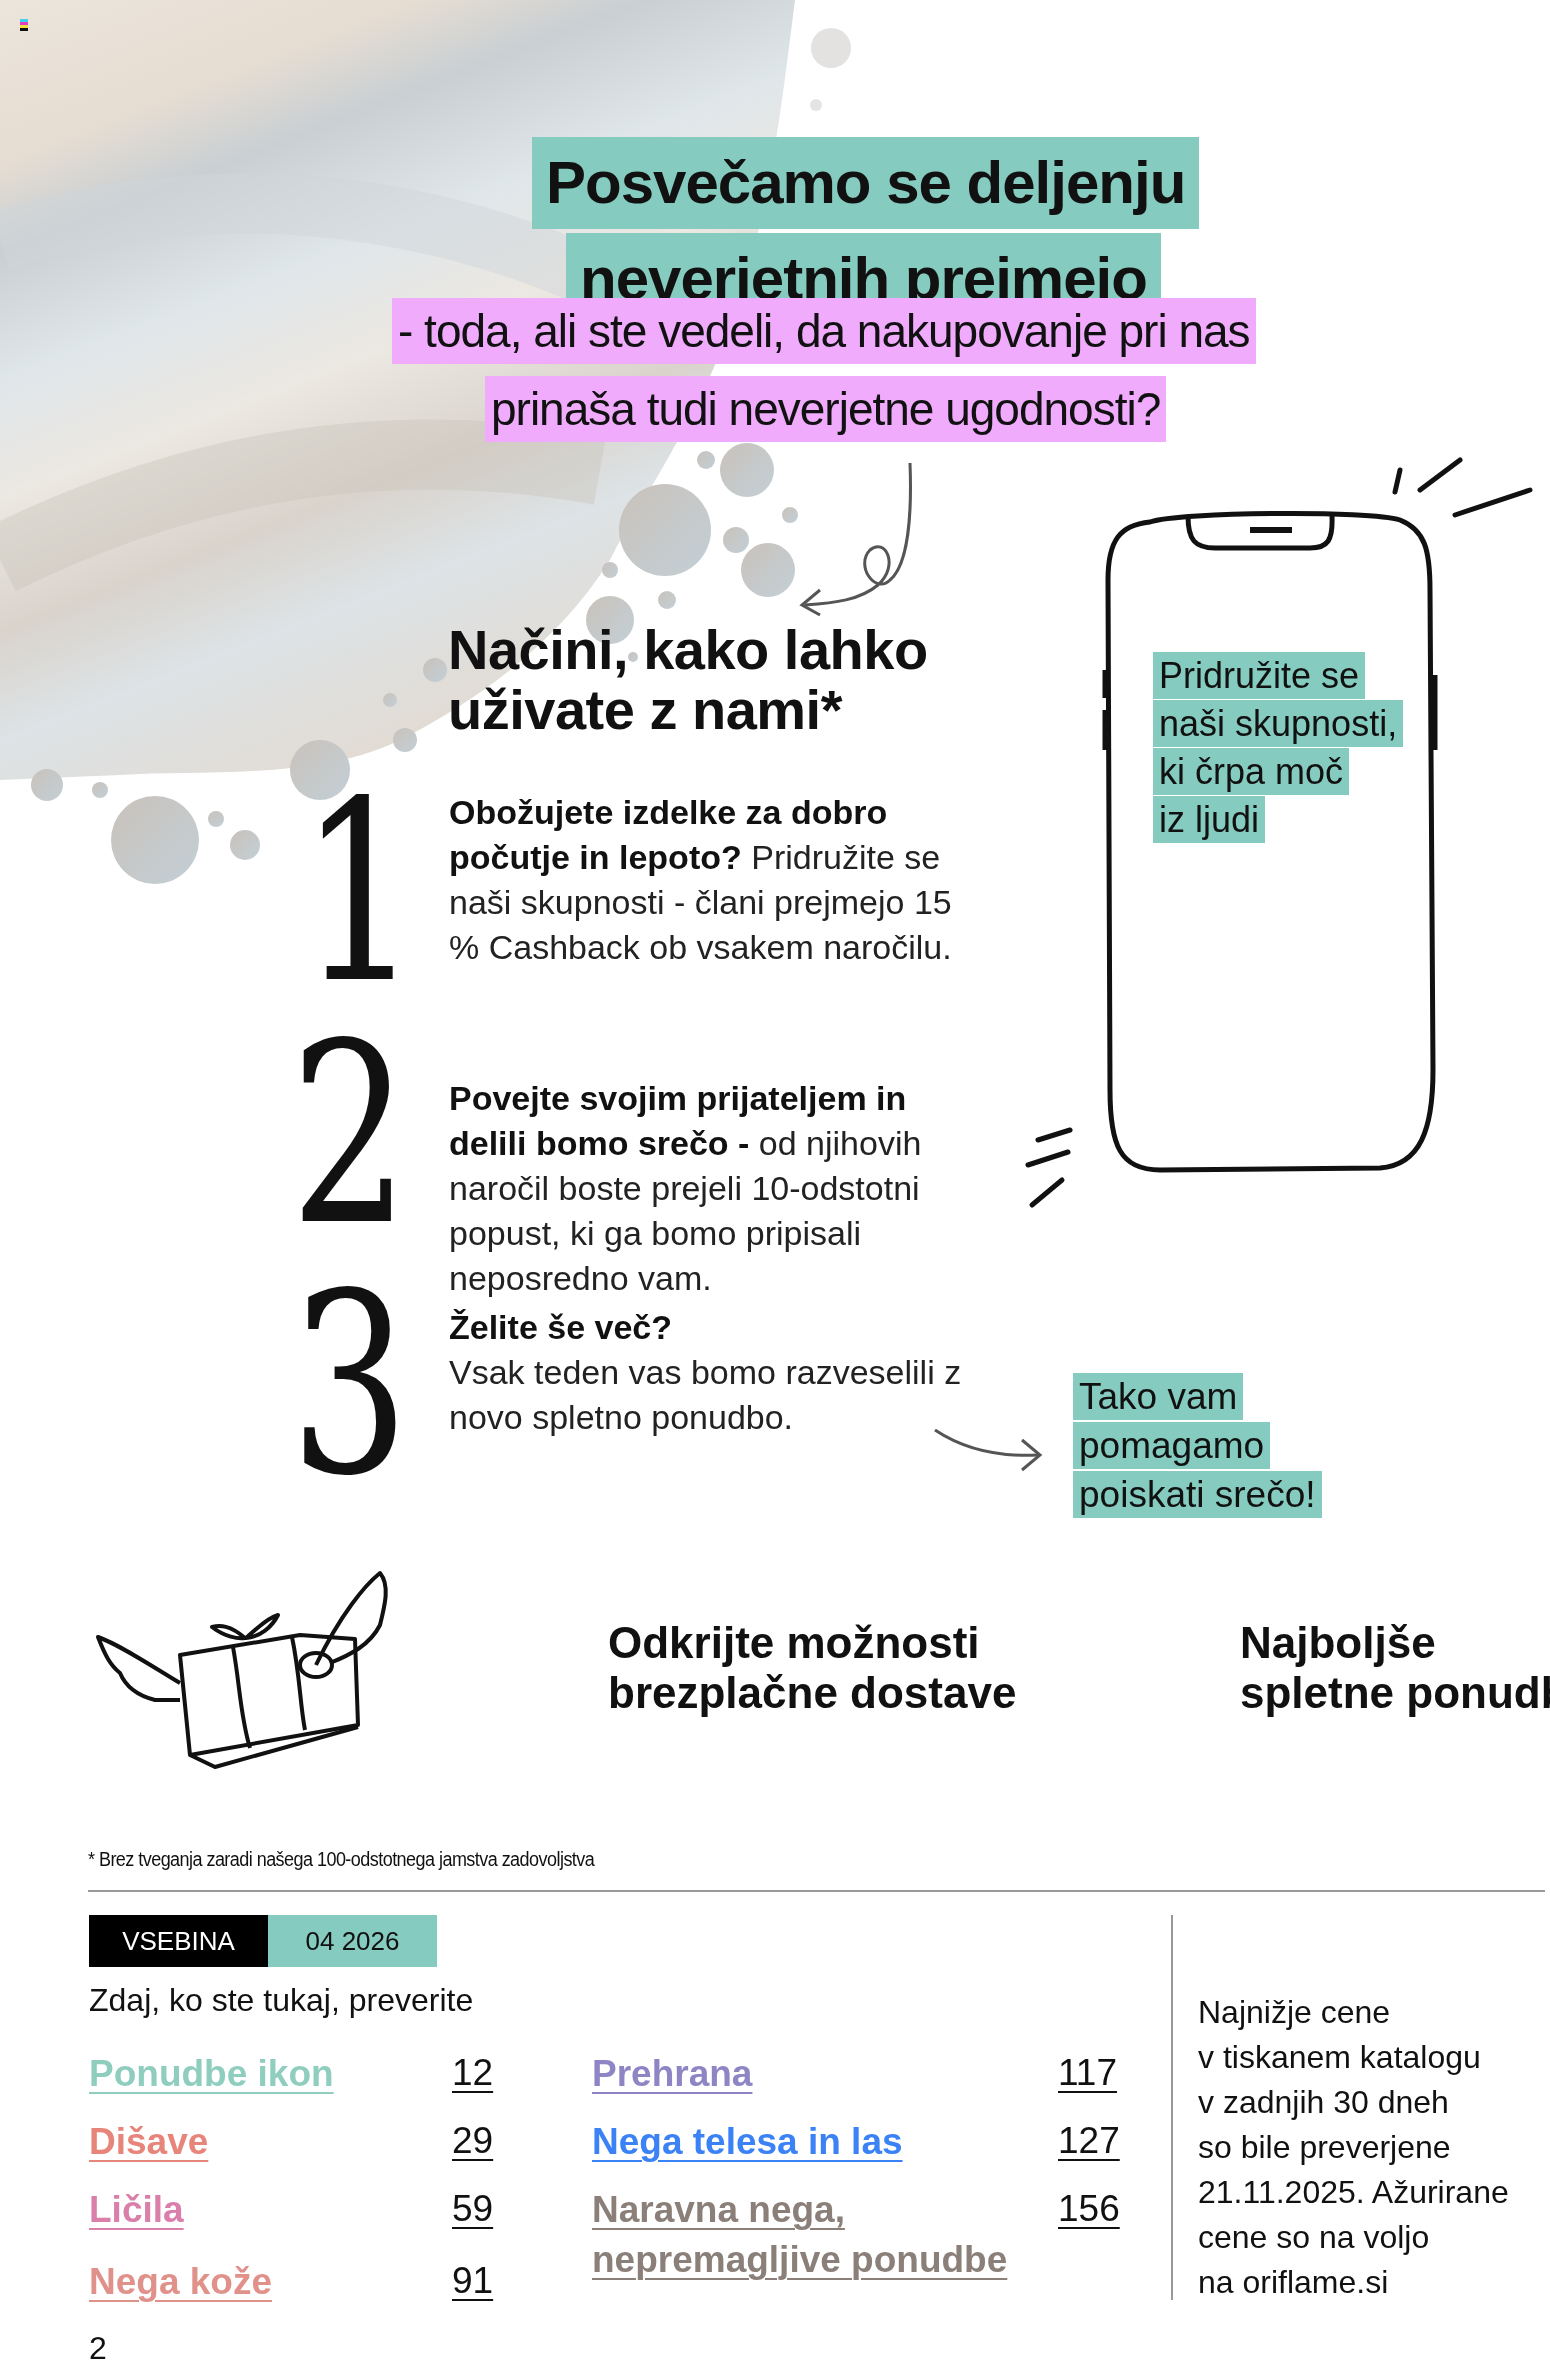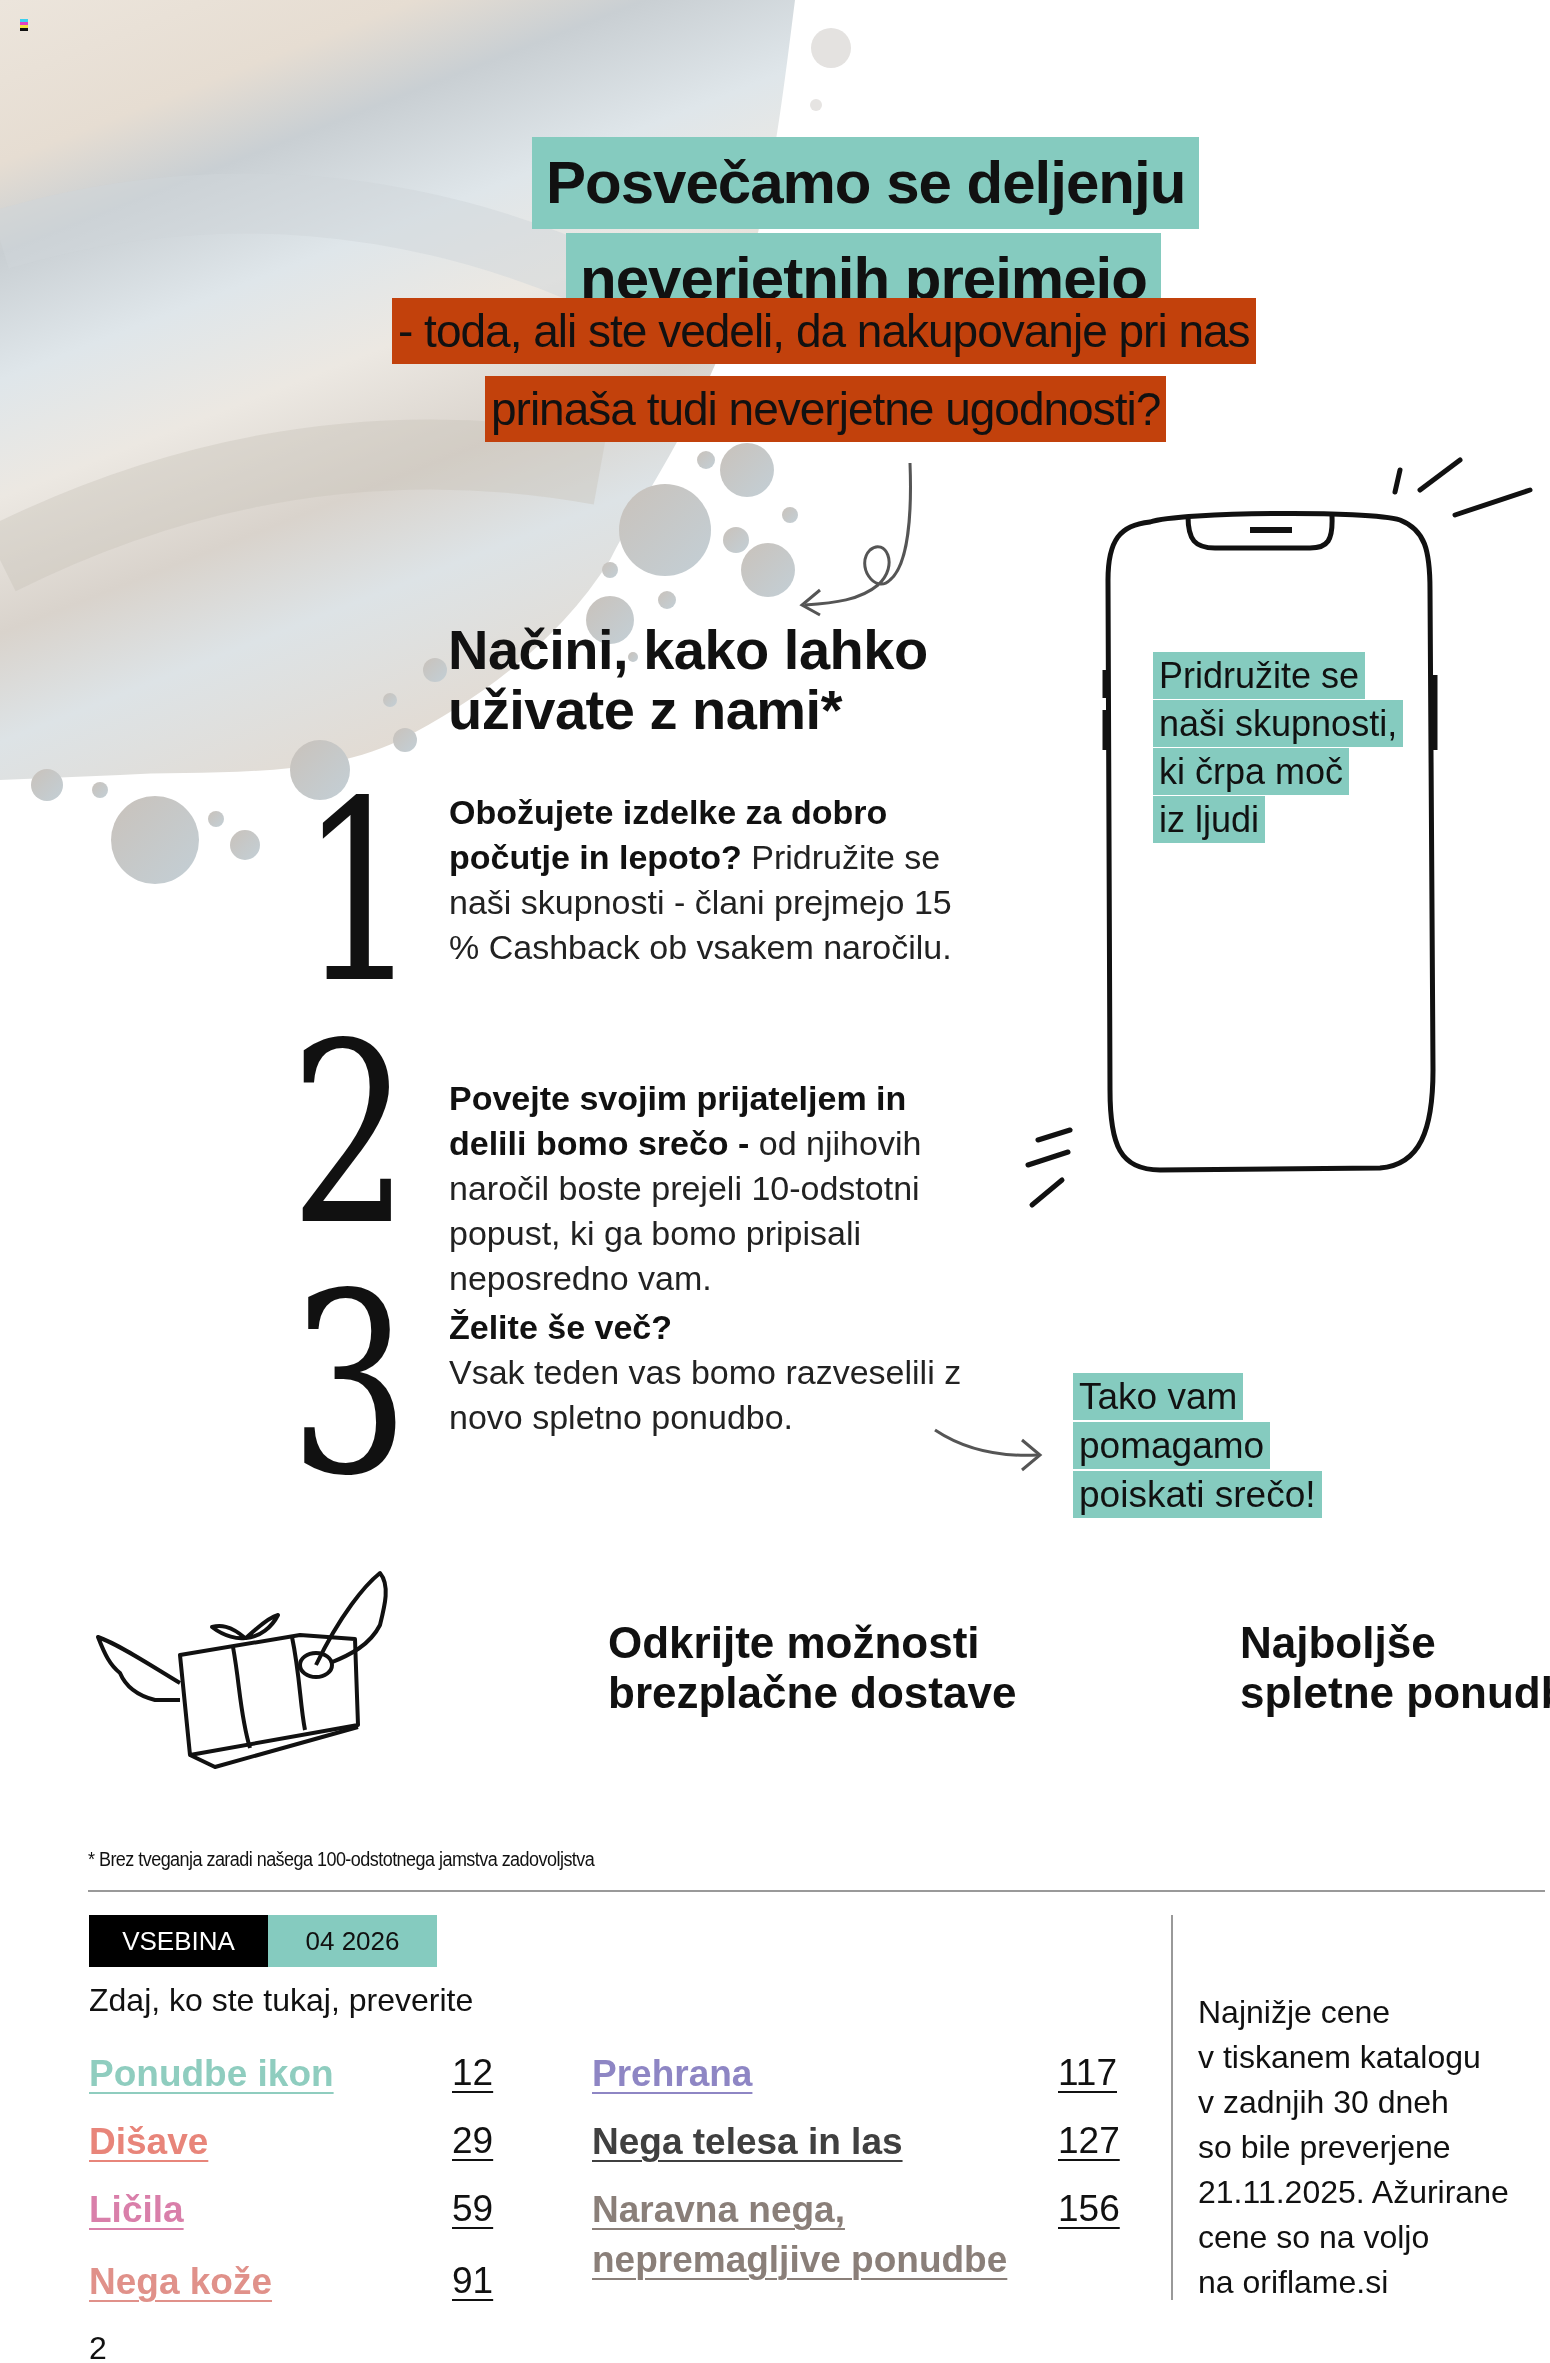--- a/index.html
+++ b/index.html
@@ -2,21 +2,21 @@
 <html><head>
 <meta charset="utf-8">
 <style>
   html,body{margin:0;padding:0;background:#fff;}
   body{width:1550px;height:2363px;position:relative;overflow:hidden;font-family:"Liberation Sans","DejaVu Sans",sans-serif;color:#111;}
   .abs{position:absolute;}
   .cream{position:absolute;left:0;top:0;width:1550px;height:900px;}
   .cmyk{position:absolute;left:20px;top:19px;width:8px;}
   .cmyk i{display:block;height:3px;}
   .hl{position:absolute;background:#85CBBF;font-weight:bold;font-size:60px;line-height:92px;padding:0 14px;letter-spacing:-1px;white-space:nowrap;color:#111;}
-  .sub{position:absolute;background:#c2410c;font-size:46px;line-height:66px;padding:0 6px;white-space:nowrap;letter-spacing:-1px;color:#111;}
+  .sub{position:absolute;background:#f0abfc;font-size:46px;line-height:66px;padding:0 6px;white-space:nowrap;letter-spacing:-1px;color:#111;}
   .h2{position:absolute;left:448px;top:620px;font-size:56px;font-weight:bold;line-height:60px;letter-spacing:-0.5px;}
   .num{position:absolute;font-family:"DejaVu Serif","Liberation Serif",serif;font-weight:200;font-size:250px;line-height:1;color:#111;transform:scaleX(0.75);transform-origin:left top;}
   .step{position:absolute;left:449px;width:540px;font-size:34px;line-height:45px;color:#222;}
   .step b{color:#111;}
   .phone-txt{position:absolute;left:1153px;top:652px;font-size:36px;line-height:48px;}
   .phone-txt span,.tako span{background:#85CBBF;padding:0 6px;display:inline-block;line-height:47px;margin-bottom:1px;}
   .tako{position:absolute;left:1073px;top:1372px;font-size:37px;line-height:49px;}
   .feat{position:absolute;top:1618px;font-size:44px;font-weight:bold;line-height:50px;white-space:nowrap;}
   .foot{position:absolute;left:88px;top:1848px;font-size:20px;letter-spacing:-0.6px;transform:scaleX(0.9);transform-origin:left;white-space:nowrap;}
   .hr{position:absolute;left:88px;top:1890px;width:1457px;height:2px;background:#999;}
@@ -174,21 +174,21 @@
 <a class="pg" style="left:452px;top:2052px;">12</a>
 <a class="toc" style="left:89px;top:2118px;color:#E8857A;">Dišave</a>
 <a class="pg" style="left:452px;top:2120px;">29</a>
 <a class="toc" style="left:89px;top:2186px;color:#D97FAA;">Ličila</a>
 <a class="pg" style="left:452px;top:2188px;">59</a>
 <a class="toc" style="left:89px;top:2258px;color:#E0918A;">Nega kože</a>
 <a class="pg" style="left:452px;top:2260px;">91</a>
 
 <a class="toc" style="left:592px;top:2050px;color:#8E86C4;">Prehrana</a>
 <a class="pg" style="left:1058px;top:2052px;">117</a>
-<a class="toc" style="left:592px;top:2118px;color:#404040;">Nega telesa in las</a>
+<a class="toc" style="left:592px;top:2118px;color:#3b82f6;">Nega telesa in las</a>
 <a class="pg" style="left:1058px;top:2120px;">127</a>
 <a class="toc" style="left:592px;top:2186px;color:#8A7F79;">Naravna nega,</a>
 <a class="toc" style="left:592px;top:2236px;color:#8A7F79;">nepremagljive ponudbe</a>
 <a class="pg" style="left:1058px;top:2188px;">156</a>
 
 <div class="vr"></div>
 
 <div class="note">
   <div>Najnižje cene</div>
   <div>v tiskanem katalogu</div>

